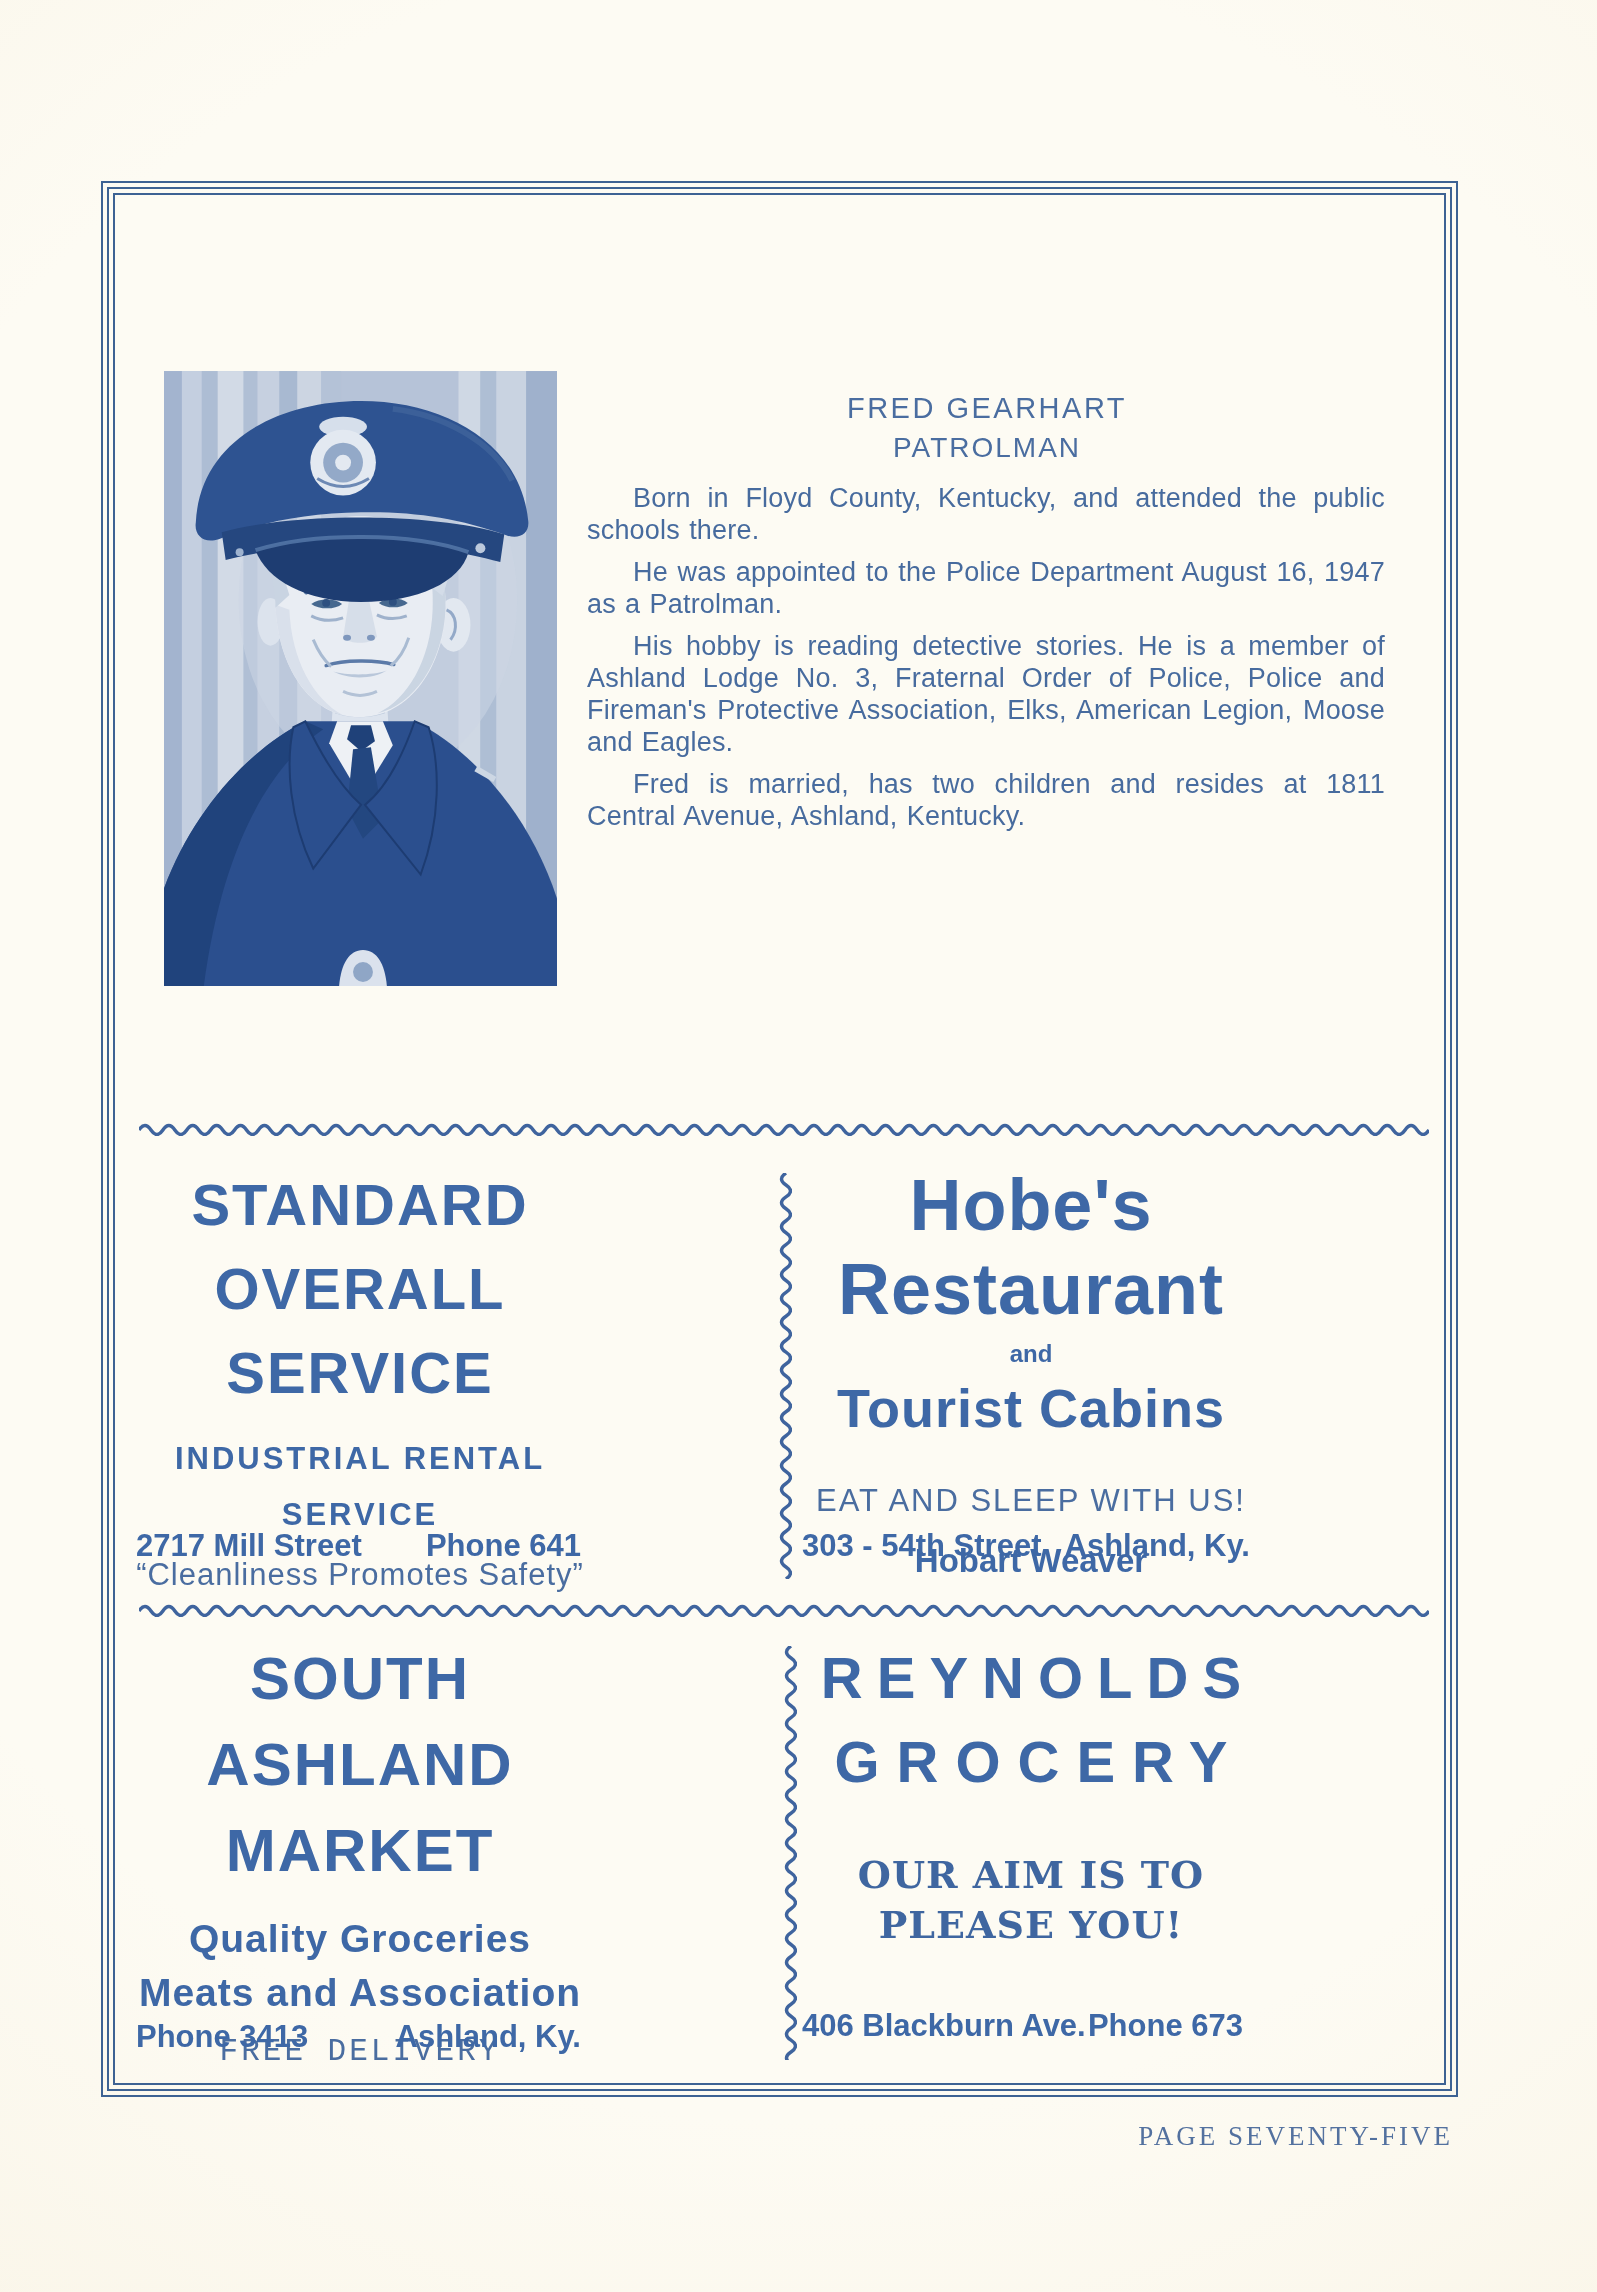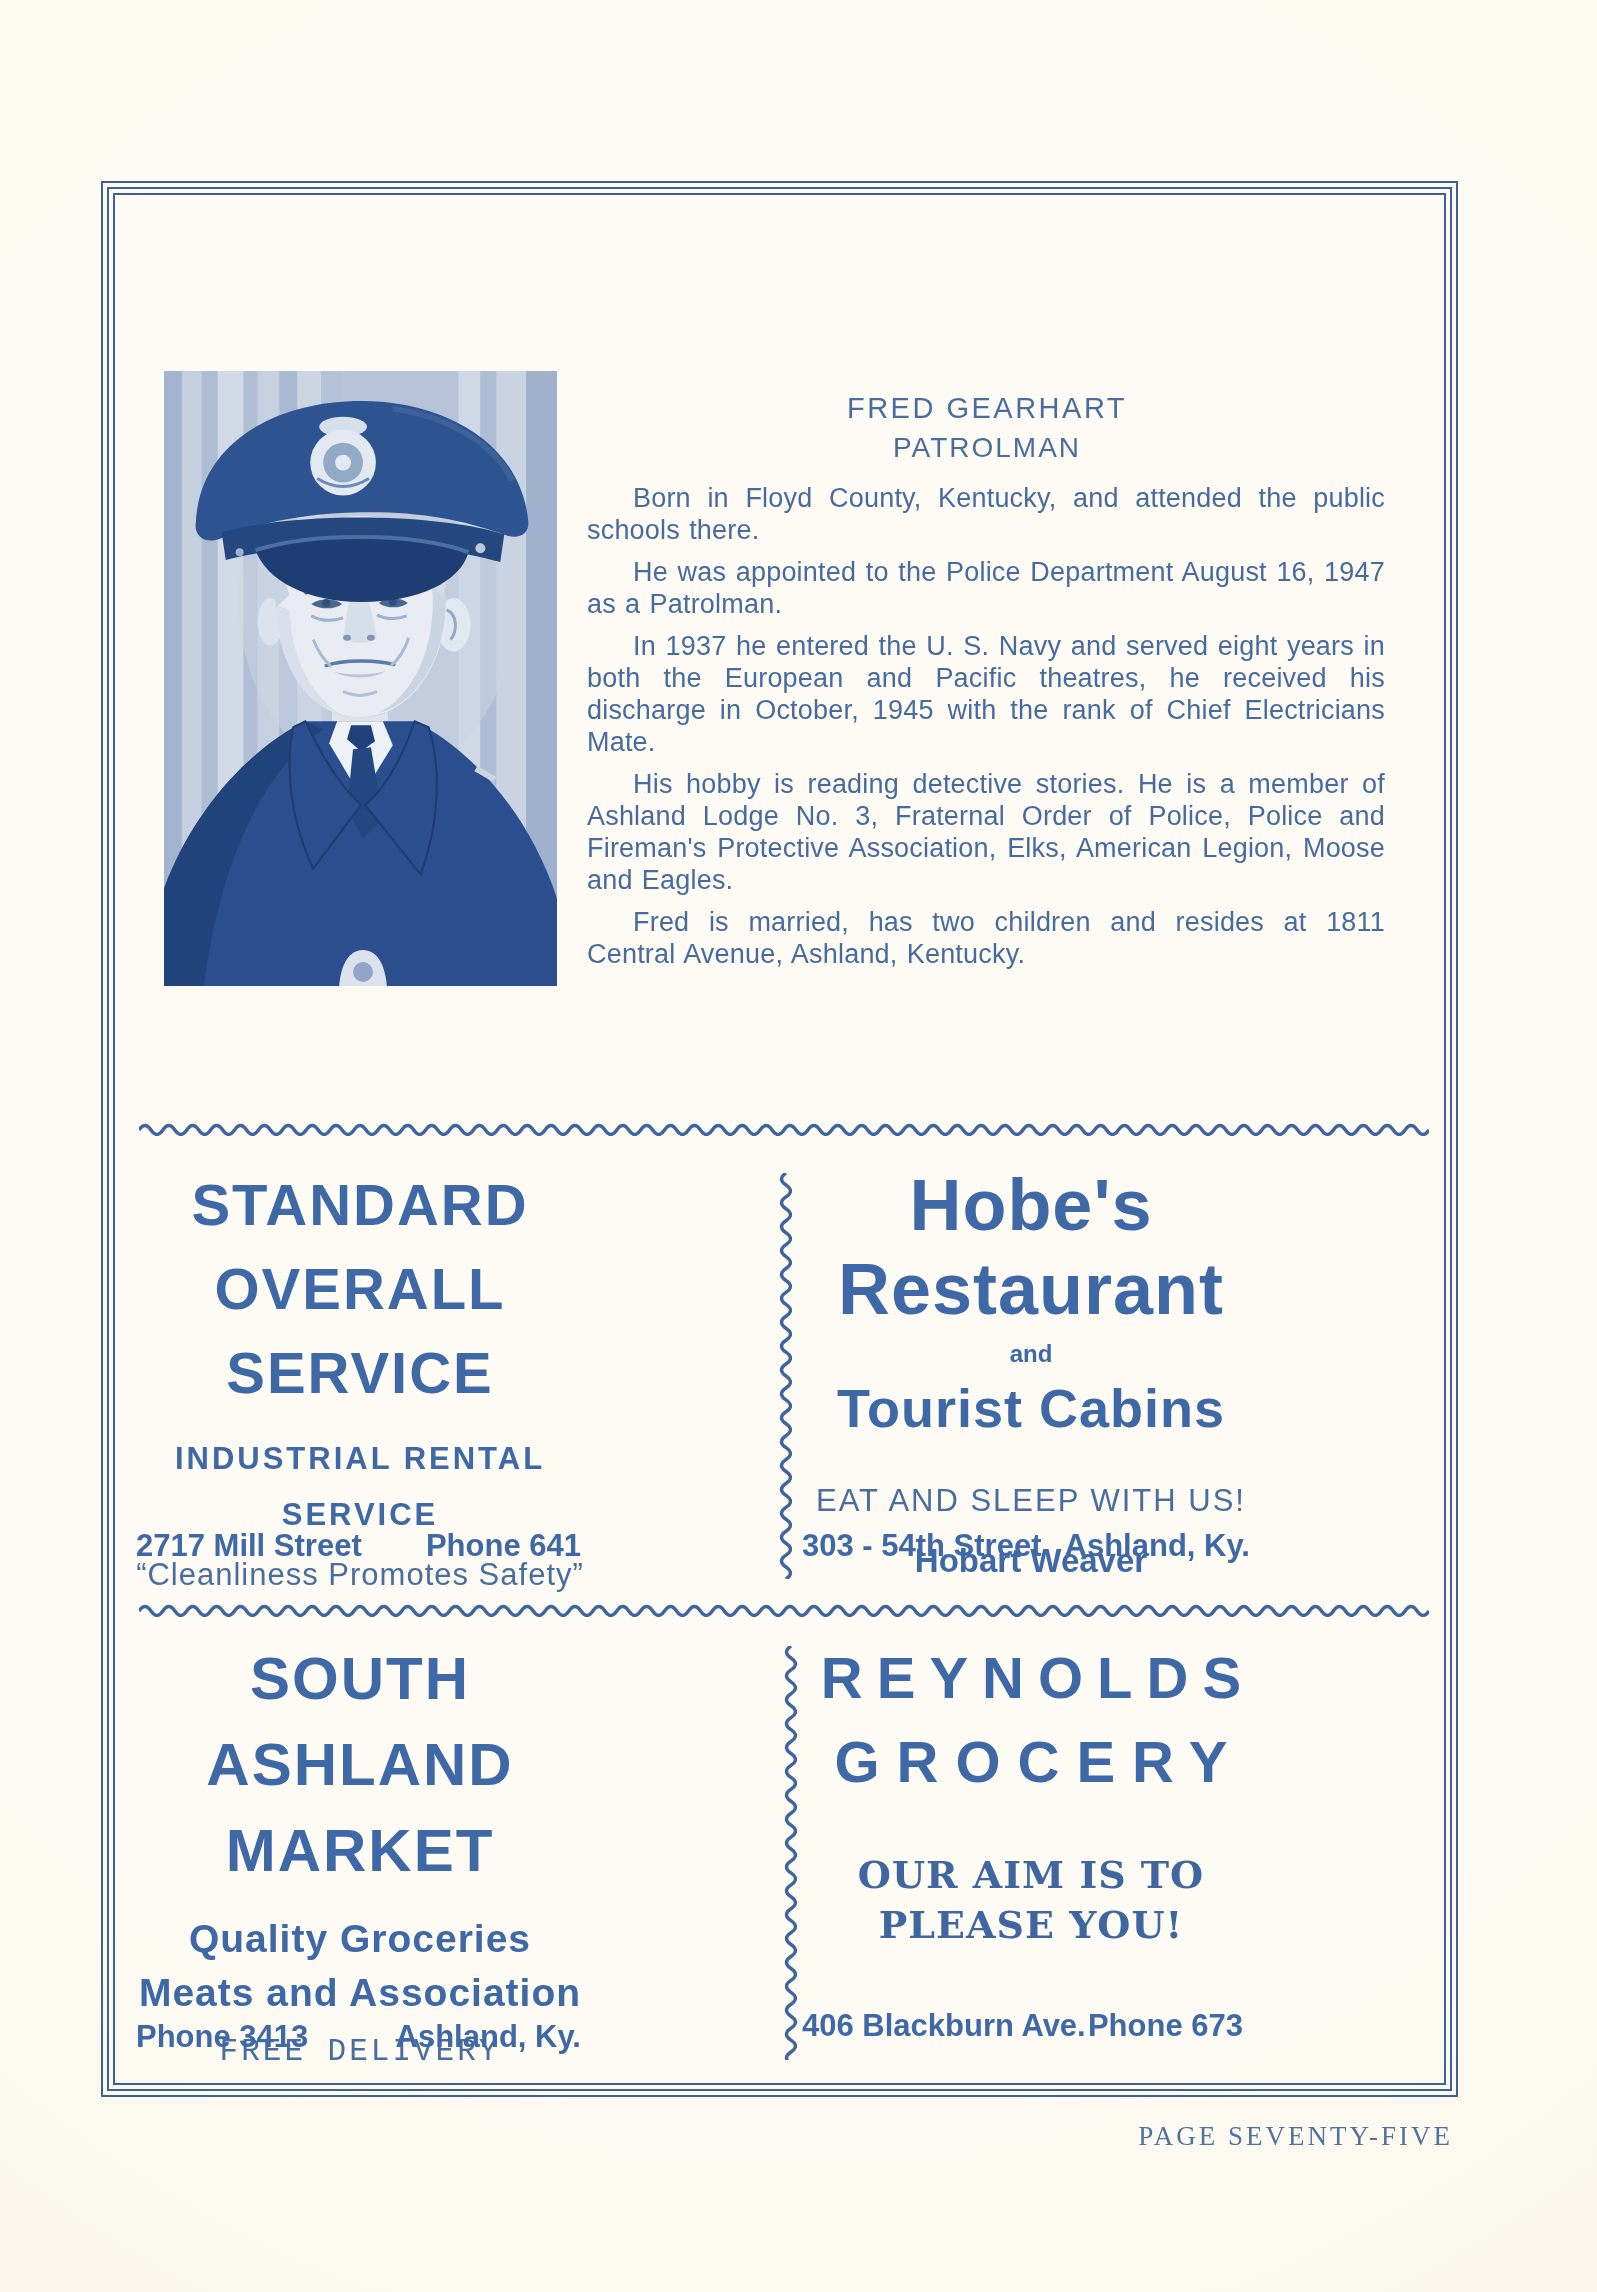--- a/index.html
+++ b/index.html
@@ -134,21 +134,20 @@
   </svg>
 
   <div class="abs profile-head">
     <div class="name">FRED GEARHART</div>
     <div class="role">PATROLMAN</div>
   </div>
 
   <div class="abs bio">
     <p>Born in Floyd County, Kentucky, and attended the public schools there.</p>
     <p>He was appointed to the Police Department August 16, 1947 as a Patrolman.</p>
-    <p>In 1937 he entered the U. S. Navy and served eight years in both the European and Pacific theatres, he received his discharge in October, 1945 with the rank of Chief Electricians Mate.</p>
     <p>His hobby is reading detective stories.  He is a member of Ashland Lodge No. 3, Fraternal Order of Police, Police and Fireman's Protective Association, Elks, American Legion, Moose and Eagles.</p>
     <p>Fred is married, has two children and resides at 1811 Central Avenue, Ashland, Kentucky.</p>
   </div>
 
   <svg class="abs wave" style="left:36px;top:937px;" width="1290" height="16" viewBox="0 0 1296 16">
     <path fill="none" stroke="#3f649e" stroke-width="3.5" d="M0 10 q6 -9 12 0 t12 0 t12 0 t12 0 t12 0 t12 0 t12 0 t12 0 t12 0 t12 0 t12 0 t12 0 t12 0 t12 0 t12 0 t12 0 t12 0 t12 0 t12 0 t12 0 t12 0 t12 0 t12 0 t12 0 t12 0 t12 0 t12 0 t12 0 t12 0 t12 0 t12 0 t12 0 t12 0 t12 0 t12 0 t12 0 t12 0 t12 0 t12 0 t12 0 t12 0 t12 0 t12 0 t12 0 t12 0 t12 0 t12 0 t12 0 t12 0 t12 0 t12 0 t12 0 t12 0 t12 0 t12 0 t12 0 t12 0 t12 0 t12 0 t12 0 t12 0 t12 0 t12 0 t12 0 t12 0 t12 0 t12 0 t12 0 t12 0 t12 0 t12 0 t12 0 t12 0 t12 0 t12 0 t12 0 t12 0 t12 0 t12 0 t12 0 t12 0 t12 0 t12 0 t12 0 t12 0 t12 0 t12 0 t12 0 t12 0 t12 0 t12 0 t12 0 t12 0 t12 0 t12 0 t12 0 t12 0 t12 0 t12 0 t12 0 t12 0 t12 0 t12 0 t12 0 t12 0 t12 0 t12 0 t12 0"></path>
   </svg>
   <svg class="abs wave" style="left:36px;top:1418px;" width="1290" height="16" viewBox="0 0 1296 16">
     <path fill="none" stroke="#3f649e" stroke-width="3.5" d="M0 10 q6 -9 12 0 t12 0 t12 0 t12 0 t12 0 t12 0 t12 0 t12 0 t12 0 t12 0 t12 0 t12 0 t12 0 t12 0 t12 0 t12 0 t12 0 t12 0 t12 0 t12 0 t12 0 t12 0 t12 0 t12 0 t12 0 t12 0 t12 0 t12 0 t12 0 t12 0 t12 0 t12 0 t12 0 t12 0 t12 0 t12 0 t12 0 t12 0 t12 0 t12 0 t12 0 t12 0 t12 0 t12 0 t12 0 t12 0 t12 0 t12 0 t12 0 t12 0 t12 0 t12 0 t12 0 t12 0 t12 0 t12 0 t12 0 t12 0 t12 0 t12 0 t12 0 t12 0 t12 0 t12 0 t12 0 t12 0 t12 0 t12 0 t12 0 t12 0 t12 0 t12 0 t12 0 t12 0 t12 0 t12 0 t12 0 t12 0 t12 0 t12 0 t12 0 t12 0 t12 0 t12 0 t12 0 t12 0 t12 0 t12 0 t12 0 t12 0 t12 0 t12 0 t12 0 t12 0 t12 0 t12 0 t12 0 t12 0 t12 0 t12 0 t12 0 t12 0 t12 0 t12 0 t12 0 t12 0 t12 0 t12 0"></path>
   </svg>

